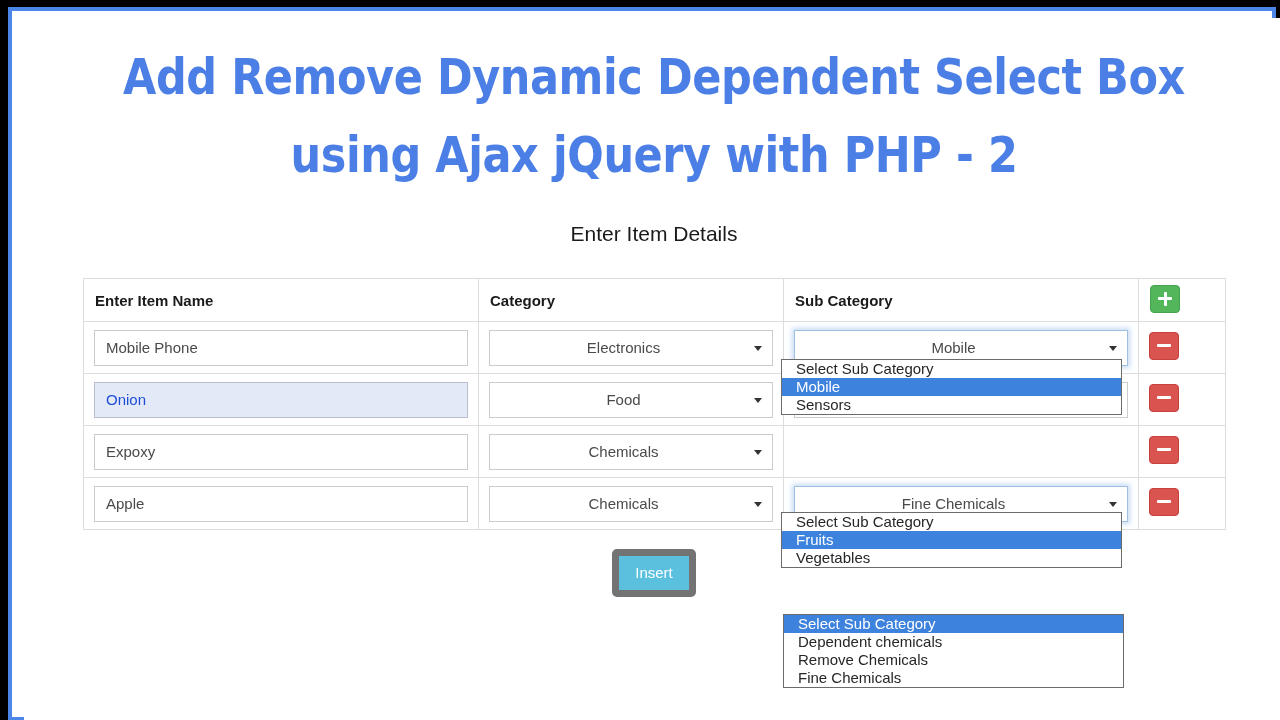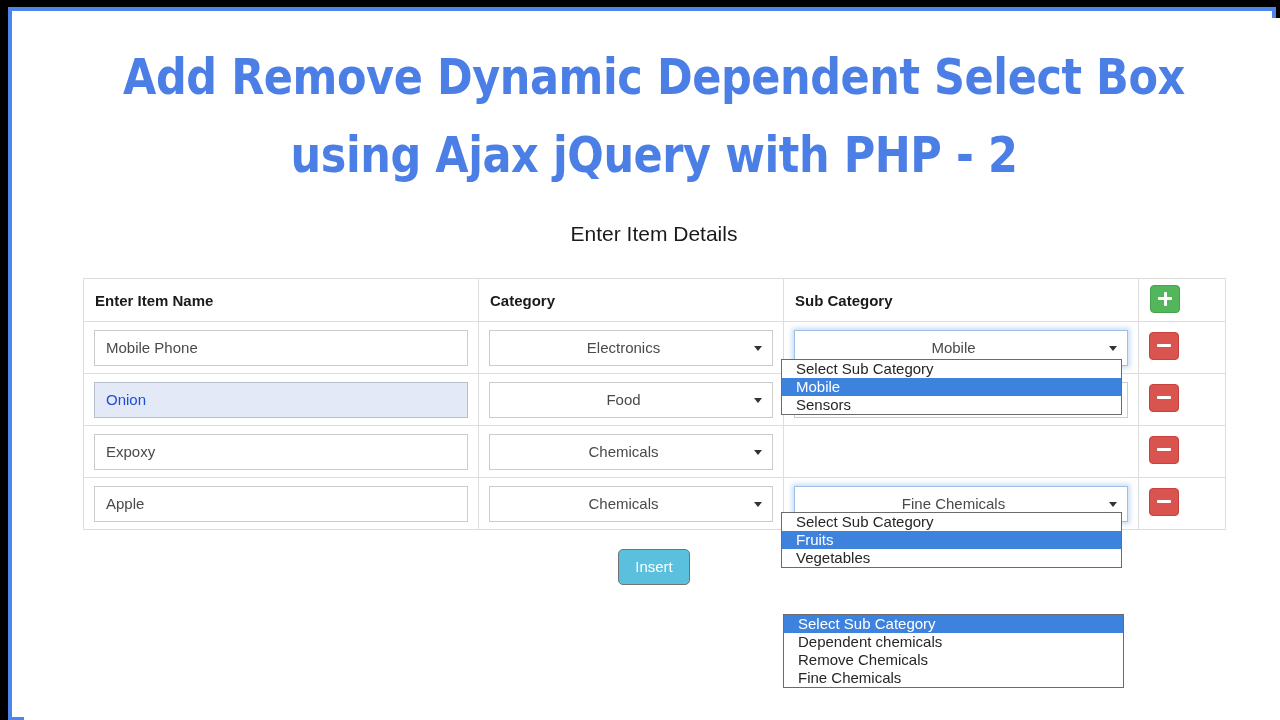--- a/index.html
+++ b/index.html
@@ -206,21 +206,21 @@
   }
 
   
   .insert-wrap {
     text-align: center;
     margin-top: 19px;
   }
   .btn-insert {
     display: inline-block;
     background: #5bc0de;
-    border: 1px solid #737373;
+    border: 7px solid #737373;
     border-radius: 5px;
     color: #ffffff;
     font-family: "Liberation Sans", sans-serif;
     font-size: 15px;
     padding: 8px 16px;
     line-height: 18px;
   }
 </style>
 </head>
 <body>

